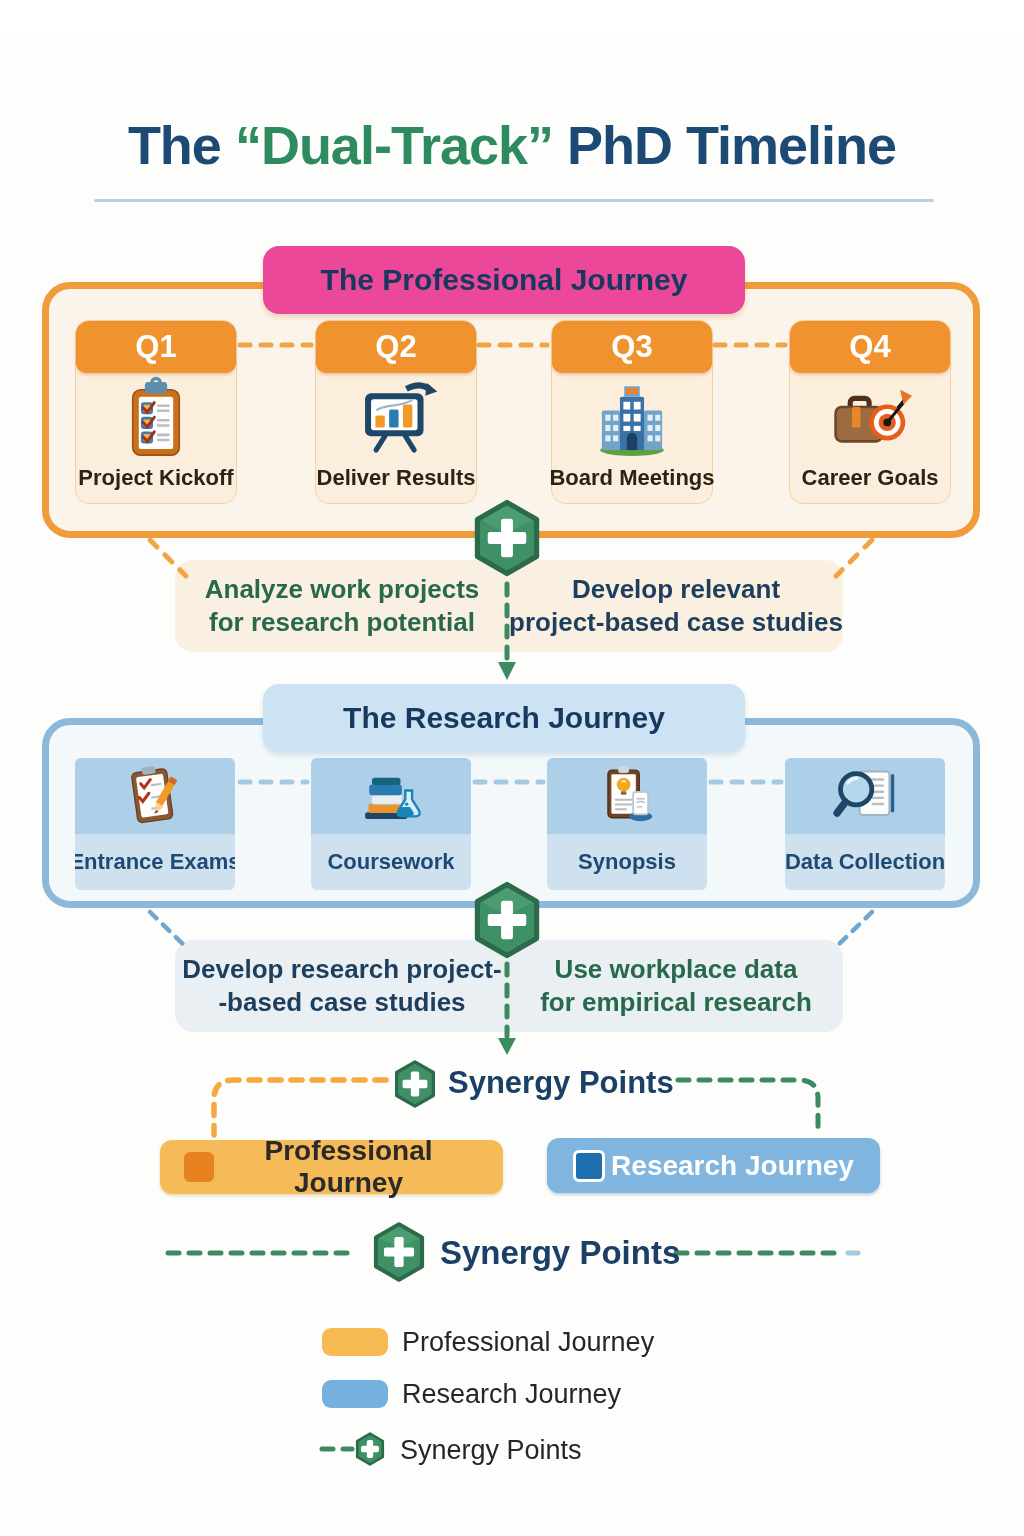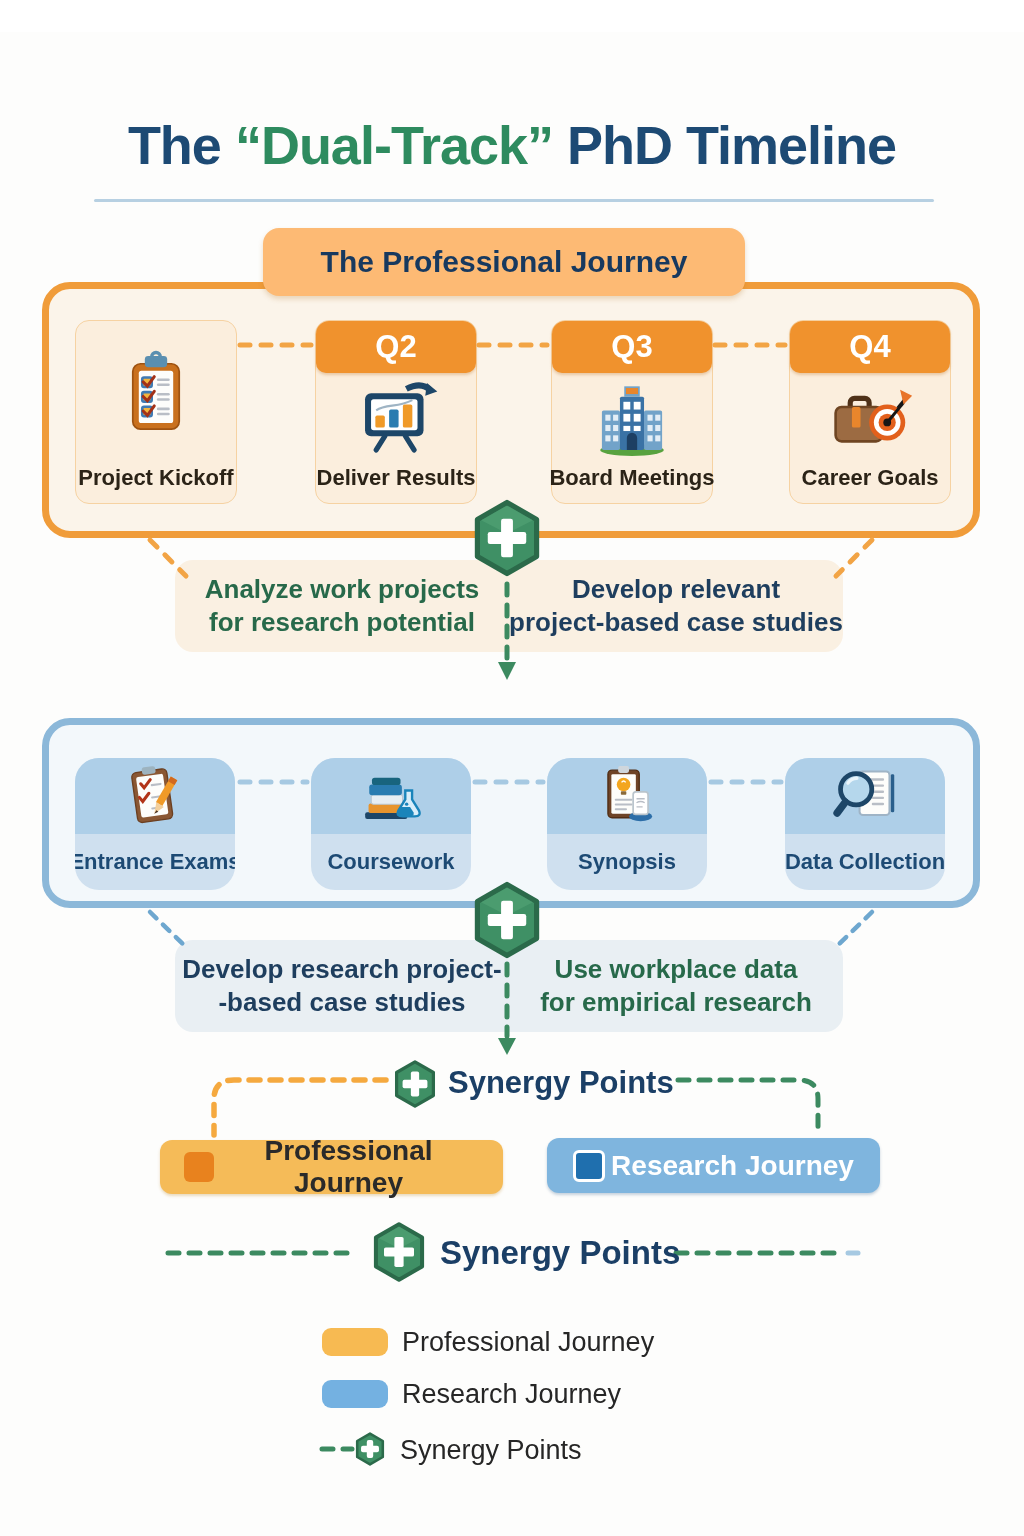--- a/index.html
+++ b/index.html
@@ -10,40 +10,40 @@
   
   .title{top:82px;left:0;width:100%;text-align:center;font-size:54px;font-weight:bold;
          letter-spacing:-1px;color:#1d4a74;}
   .title .hl{color:#2e8b5f;}
   .divider{top:167px;left:94px;width:840px;height:3px;background:#b7d0e2;border-radius:2px;}
 
   
   .section-header{width:482px;left:263px;height:68px;border-radius:16px;z-index:3;
                   display:flex;align-items:center;justify-content:center;
                   font-weight:bold;font-size:30px;color:#17395f;}
-  .ph{top:196px;background:#fdba74;box-shadow:0 3px 5px rgba(180,120,40,.25);}
+  .ph{top:214px;background:#ec4899;box-shadow:0 3px 5px rgba(180,120,40,.25);}
   .rh{top:652px;background:#cde2f2;box-shadow:0 3px 5px rgba(80,120,160,.2);}
 
   
   .container{left:42px;width:924px;border-radius:28px;z-index:1;}
   .pc{top:250px;height:242px;background:#fbf4ea;border:7px solid #f09c3a;}
   .rc{top:686px;height:176px;background:#f3f8fb;border:7px solid #8cb8d9;}
 
   
   .pcard{width:160px;top:288px;height:182px;background:#fbeedd;border:1px solid #f6d2a2;
          border-radius:14px;z-index:2;display:flex;flex-direction:column;align-items:center;}
   .p1{left:75px;} .p2{left:315px;text-align:center;} .p3{left:551px;} .p4{left:789px;}
   .qhead{width:100%;height:52px;background:#f0922d;border-radius:13px 13px 10px 10px;
          color:#fff;font-size:31px;font-weight:bold;display:flex;align-items:center;
          justify-content:center;box-shadow:0 2px 3px rgba(190,110,30,.3);}
   .picon{flex:1;display:flex;align-items:center;justify-content:center;}
   .plabel{font-size:22px;font-weight:bold;color:#2b2317;padding-bottom:12px;white-space:nowrap;}
 
   
-  .rcard{width:160px;top:726px;height:132px;border-radius:24px;z-index:2;overflow:hidden;
+  .rcard{width:160px;top:726px;height:132px;border-radius:6px;z-index:2;overflow:hidden;
          background:#cfe0ef;}
   .r1{left:75px;} .r2{left:311px;} .r3{left:547px;} .r4{left:785px;}
   .ricon{height:76px;background:#aecfe8;display:flex;align-items:center;justify-content:center;}
   .rlabel{height:56px;display:flex;align-items:center;justify-content:center;
           font-size:22px;font-weight:bold;color:#1d4a74;white-space:nowrap;}
 
   
   .note{left:175px;width:668px;height:92px;border-radius:18px;display:flex;z-index:0;}
   .note1{top:528px;background:#faf0e2;}
   .note2{top:908px;background:#e9eff3;}
@@ -93,20 +93,21 @@
 
 <div class="page">
 
   <div class="abs title"><span>The </span><span class="hl">“Dual-Track”</span><span> PhD Timeline</span></div>
   <div class="abs divider"></div>
 
   <div class="abs container pc"></div>
   <div class="abs section-header ph">The Professional Journey</div>
 
   <div class="abs pcard p1">
+    <div class="qhead">Q1</div>
     <div class="picon">
       <svg width="86" height="86" viewBox="0 0 100 100">
         <rect x="23" y="16" width="54" height="76" rx="9" fill="#c9701d" stroke="#9e5210" stroke-width="2"></rect>
         <rect x="30" y="24" width="40" height="61" rx="3" fill="#fdfdfb"></rect>
         <rect x="37" y="7" width="26" height="13" rx="4" fill="#5b8fb0"></rect>
         <circle cx="50" cy="8" r="5" fill="none" stroke="#5b8fb0" stroke-width="4"></circle>
         <g>
           <rect x="34" y="32" width="11" height="11" rx="2" fill="#f3b53e" stroke="#3f7ab3" stroke-width="3"></rect>
           <path d="M35 37 l5 5 8 -11" stroke="#a33117" stroke-width="3.5" fill="none" stroke-linecap="round"></path>
           <rect x="51" y="33" width="15" height="3" rx="1.5" fill="#b9bec6"></rect>
@@ -209,20 +210,21 @@
       <span>Analyze work projects</span>
       <span>for research potential</span>
     </div>
     <div class="half navy-text">
       <span>Develop relevant</span>
       <span>project-based case studies</span>
     </div>
   </div>
 
   <div class="abs container rc"></div>
+  <div class="abs section-header rh">The Research Journey</div>
 
   <div class="abs rcard r1">
     <div class="ricon">
       <svg width="68" height="68" viewBox="0 0 100 100">
         <g transform="rotate(-8 50 50)">
           <rect x="20" y="12" width="52" height="74" rx="7" fill="#8a5733" stroke="#6b3f20" stroke-width="2"></rect>
           <rect x="26" y="19" width="40" height="60" rx="3" fill="#fdfdfb"></rect>
           <rect x="36" y="6" width="20" height="11" rx="4" fill="#9db3bf"></rect>
           <rect x="46" y="32" width="16" height="3" rx="1.5" fill="#b9bec6"></rect>
           <rect x="44" y="50" width="16" height="3" rx="1.5" fill="#b9bec6"></rect>

